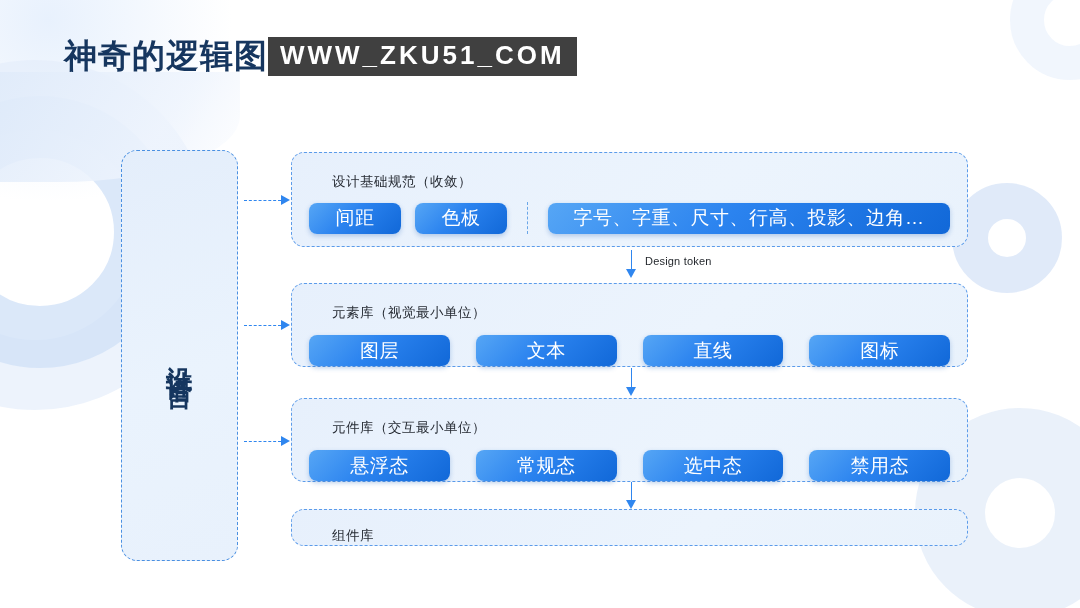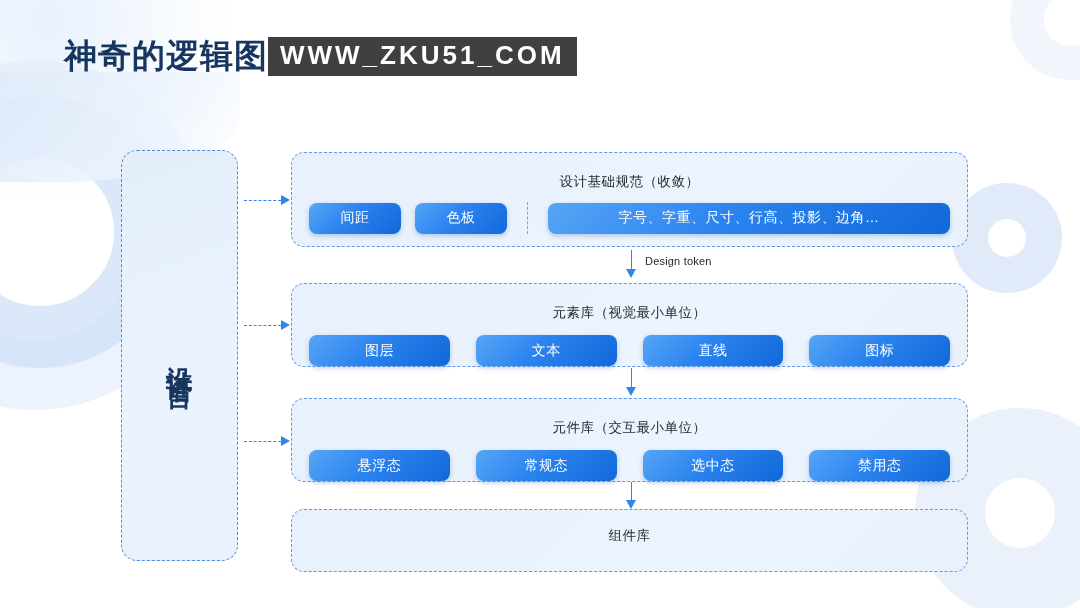--- a/index.html
+++ b/index.html
@@ -119,46 +119,47 @@
     position: absolute;
     left: 291px;
     width: 677px;
     background: linear-gradient(135deg, #e7f0fc 0%, #ecf4fd 60%, #e9f2fc 100%);
     border: 1.5px dashed #5b9bea;
     border-radius: 13px;
   }
   .row-1 { top: 152px; height: 95px; }
   .row-2 { top: 283px; height: 84px; }
   .row-3 { top: 398px; height: 84px; }
-  .row-4 { top: 509px; height: 63px; }
+  .row-4 { top: 509px; height: 37px; }
 
   .row-title {
-    text-align: center;
+    text-align: left;
     font-size: 13.5px;
     color: #262b33;
     padding-top: 20px;
     letter-spacing: .5px;
+    margin-left: 40px;
   }
   .row-4 .row-title { padding-top: 17px; }
 
   .btn-strip {
     display: flex;
     align-items: center;
     gap: 26px;
     padding: 13px 17px 0 17px;
   }
   .row-1 .btn-strip { padding-top: 11px; gap: 14px; }
 
   .pill {
     height: 31px;
     border-radius: 8px;
     background: linear-gradient(135deg, #56a6f5 0%, #2b83ef 45%, #1168d8 100%);
     box-shadow: 0 2px 5px rgba(20,90,180,.28);
     color: #ffffff;
-    font-size: 14px;
+    font-size: 19px;
     display: flex;
     align-items: center;
     justify-content: center;
     letter-spacing: .5px;
     flex: 1 1 0;
   }
   .pill-sm { flex: 0 0 92px; }
   .pill-wide { flex: 1 1 auto; }
 
   .v-divider {

